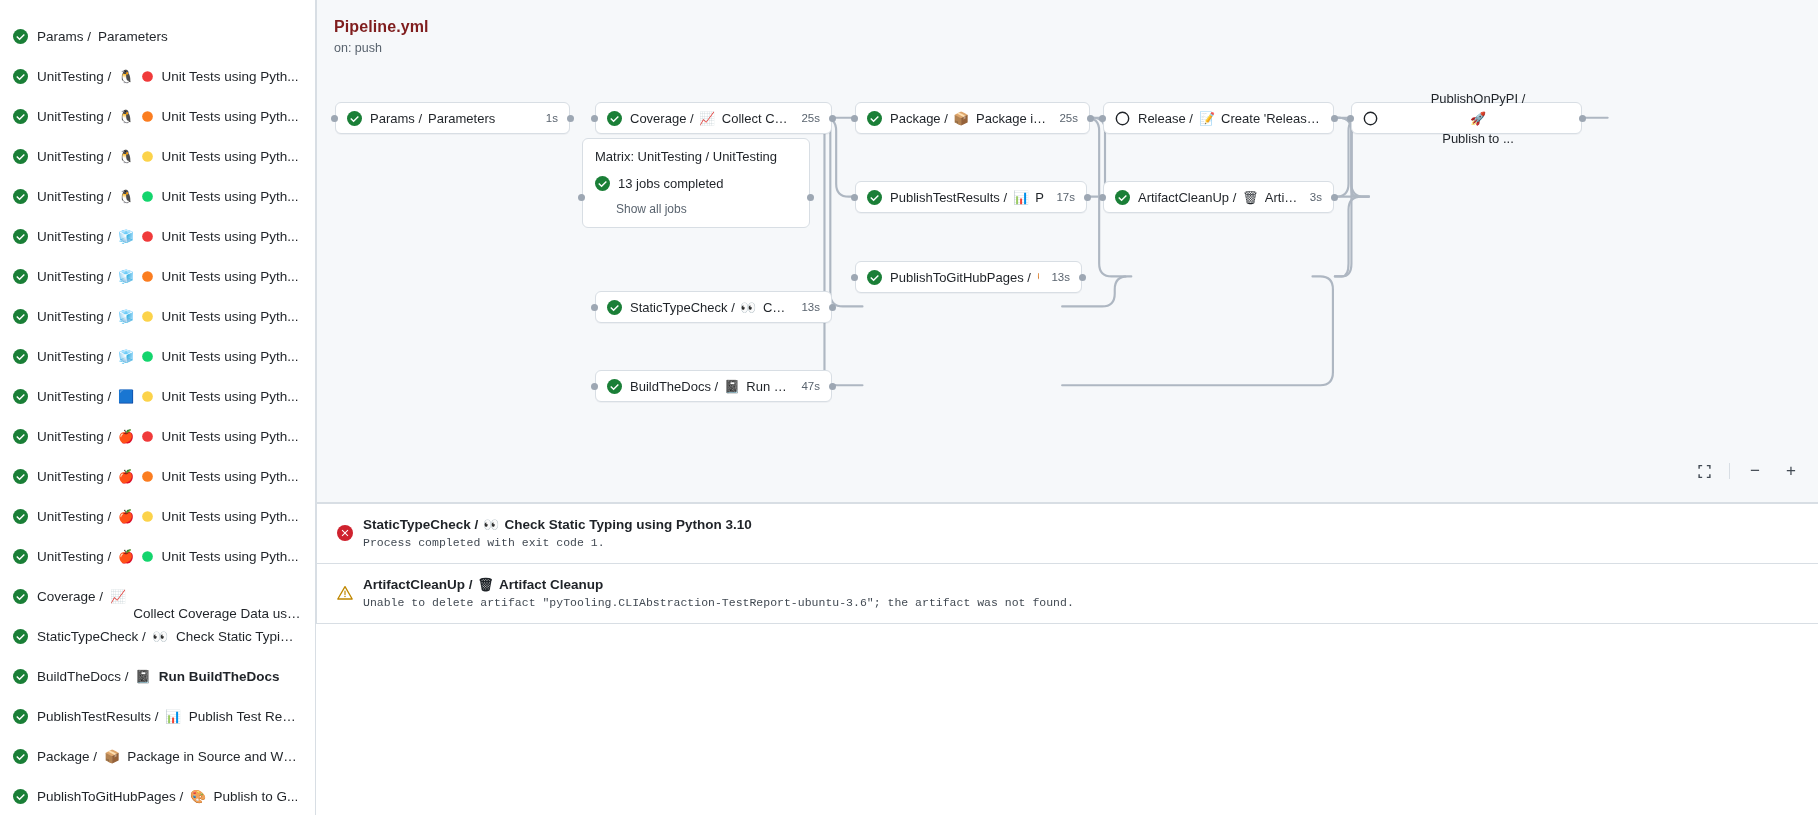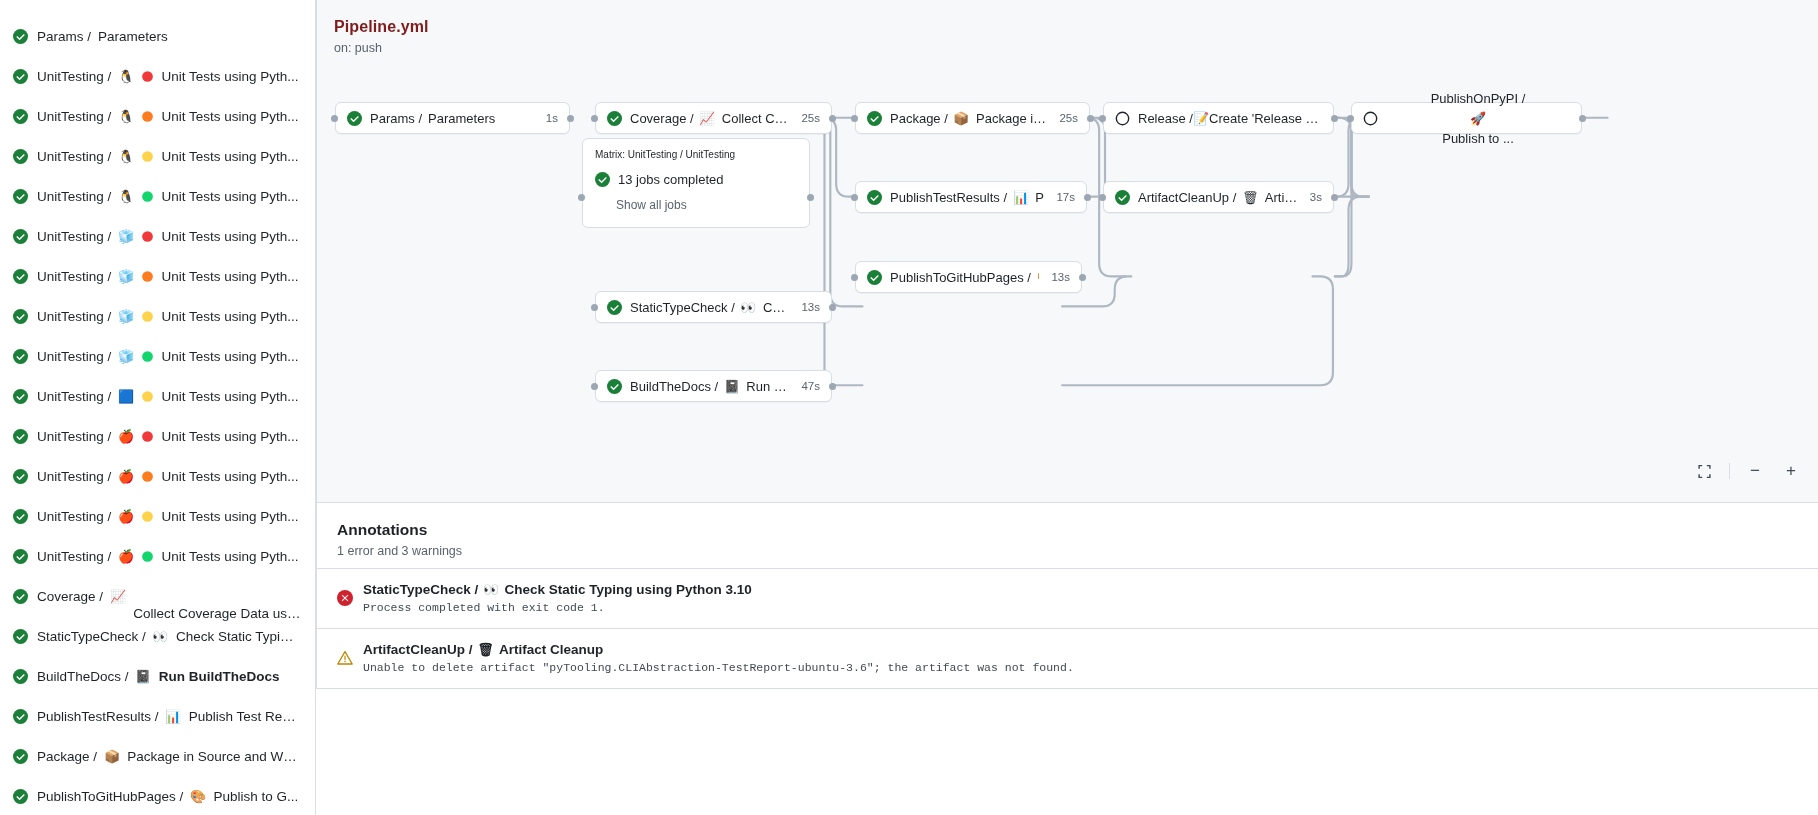--- a/index.html
+++ b/index.html
@@ -119,21 +119,21 @@
 
   .matrix-box {
     position: absolute;
     background: #ffffff;
     border: 1px solid #d8dee4;
     border-radius: 6px;
     padding: 0;
     cursor: pointer;
   }
   .matrix-head {
-    font-size: 10px;
+    font-size: 13px;
     color: #1f2328;
     padding: 10px 12px 8px 12px;
   }
   .matrix-row {
     display: flex; align-items: center; gap: 8px;
     font-size: 13px;
     padding: 0 12px;
     height: 22px;
   }
   .matrix-link {
@@ -671,21 +671,21 @@
               <span class="dur">13s</span>
             </div>
             <div class="port" style="left: 534px; top: 274px;"></div>
             <div class="port" style="left: 762px; top: 274px;"></div>
             <div class="node" style="left: 786px; top: 102px; width: 231px;">
               <span class="ico">
                 <svg width="15" height="15" viewBox="0 0 16 16" aria-hidden="true">
                   <circle cx="8" cy="8" r="6.6" fill="none" stroke="#1f2328" stroke-width="1.5"></circle>
                 </svg>
               </span>
-              <span class="ntext" style="display:flex;align-items:center;overflow:hidden;">
+              <span class="ntext" style="display:flex;align-items:center;gap:6px;overflow:hidden;">
                 <span>Release /</span>
                 <span class="emoji">📝</span>
                 <span style="overflow:hidden;text-overflow:ellipsis;">Create 'Release P...</span>
               </span>
             </div>
             <div class="port" style="left: 782px; top: 115px;"></div>
             <div class="port" style="left: 1014px; top: 115px;"></div>
             <div class="node" style="left: 786px; top: 181px; width: 231px;">
               <span class="ico">
                 <svg width="15" height="15" viewBox="0 0 16 16" aria-hidden="true">
@@ -740,24 +740,20 @@
             <path d="M1.5 1h4v1.5H3v2.5H1.5V1zm9 0h4v4H13V2.5h-2.5V1zM1.5 11H3v2.5h2.5V15h-4v-4zM13 11h1.5v4h-4v-1.5H13V11z"></path>
           </svg>
         </div>
         <div class="zc-sep"></div>
         <div class="zc-btn" style="font-size:17px;">−</div>
         <div class="zc-btn" style="font-size:17px;">+</div>
       </div>
     </div>
 
     <div class="ann-card">
-      <div class="ann-header">
-        <div class="ann-title">Annotations</div>
-        <div class="ann-sub">1 error and 3 warnings</div>
-      </div>
       <div id="ann-rows">
           <div class="ann-row">
             <span class="ico">
               <svg width="16" height="16" viewBox="0 0 16 16" aria-hidden="true">
                 <circle cx="8" cy="8" r="8" fill="#cf222e"></circle>
                 <path d="M10.6 4.7 8 7.3 5.4 4.7l-.7.7L7.3 8l-2.6 2.6.7.7L8 8.7l2.6 2.6.7-.7L8.7 8l2.6-2.6z" fill="#fff"></path>
               </svg>
             </span>
             <div class="ann-body">
               <div class="ann-line1">

